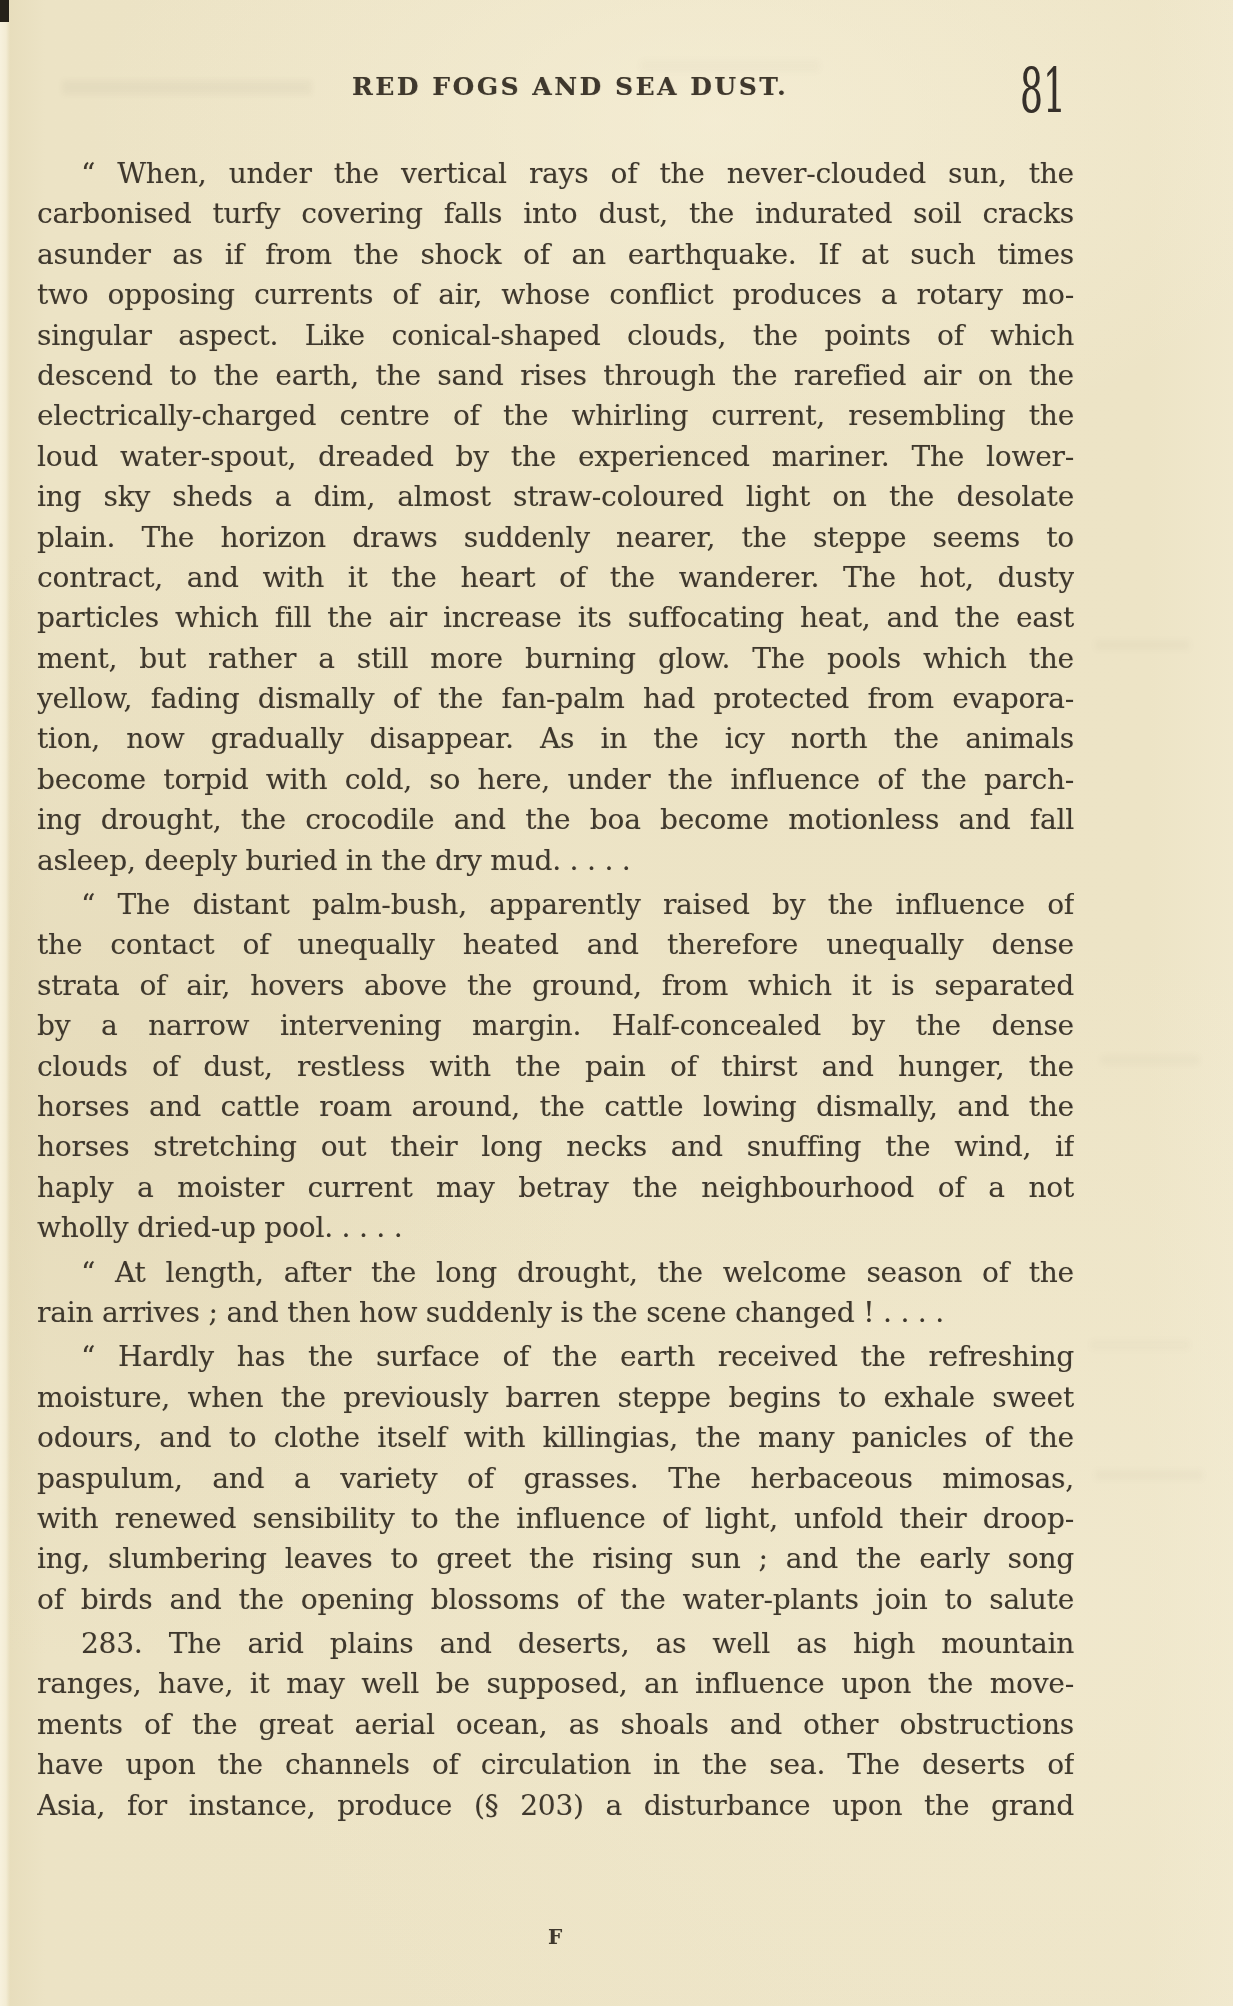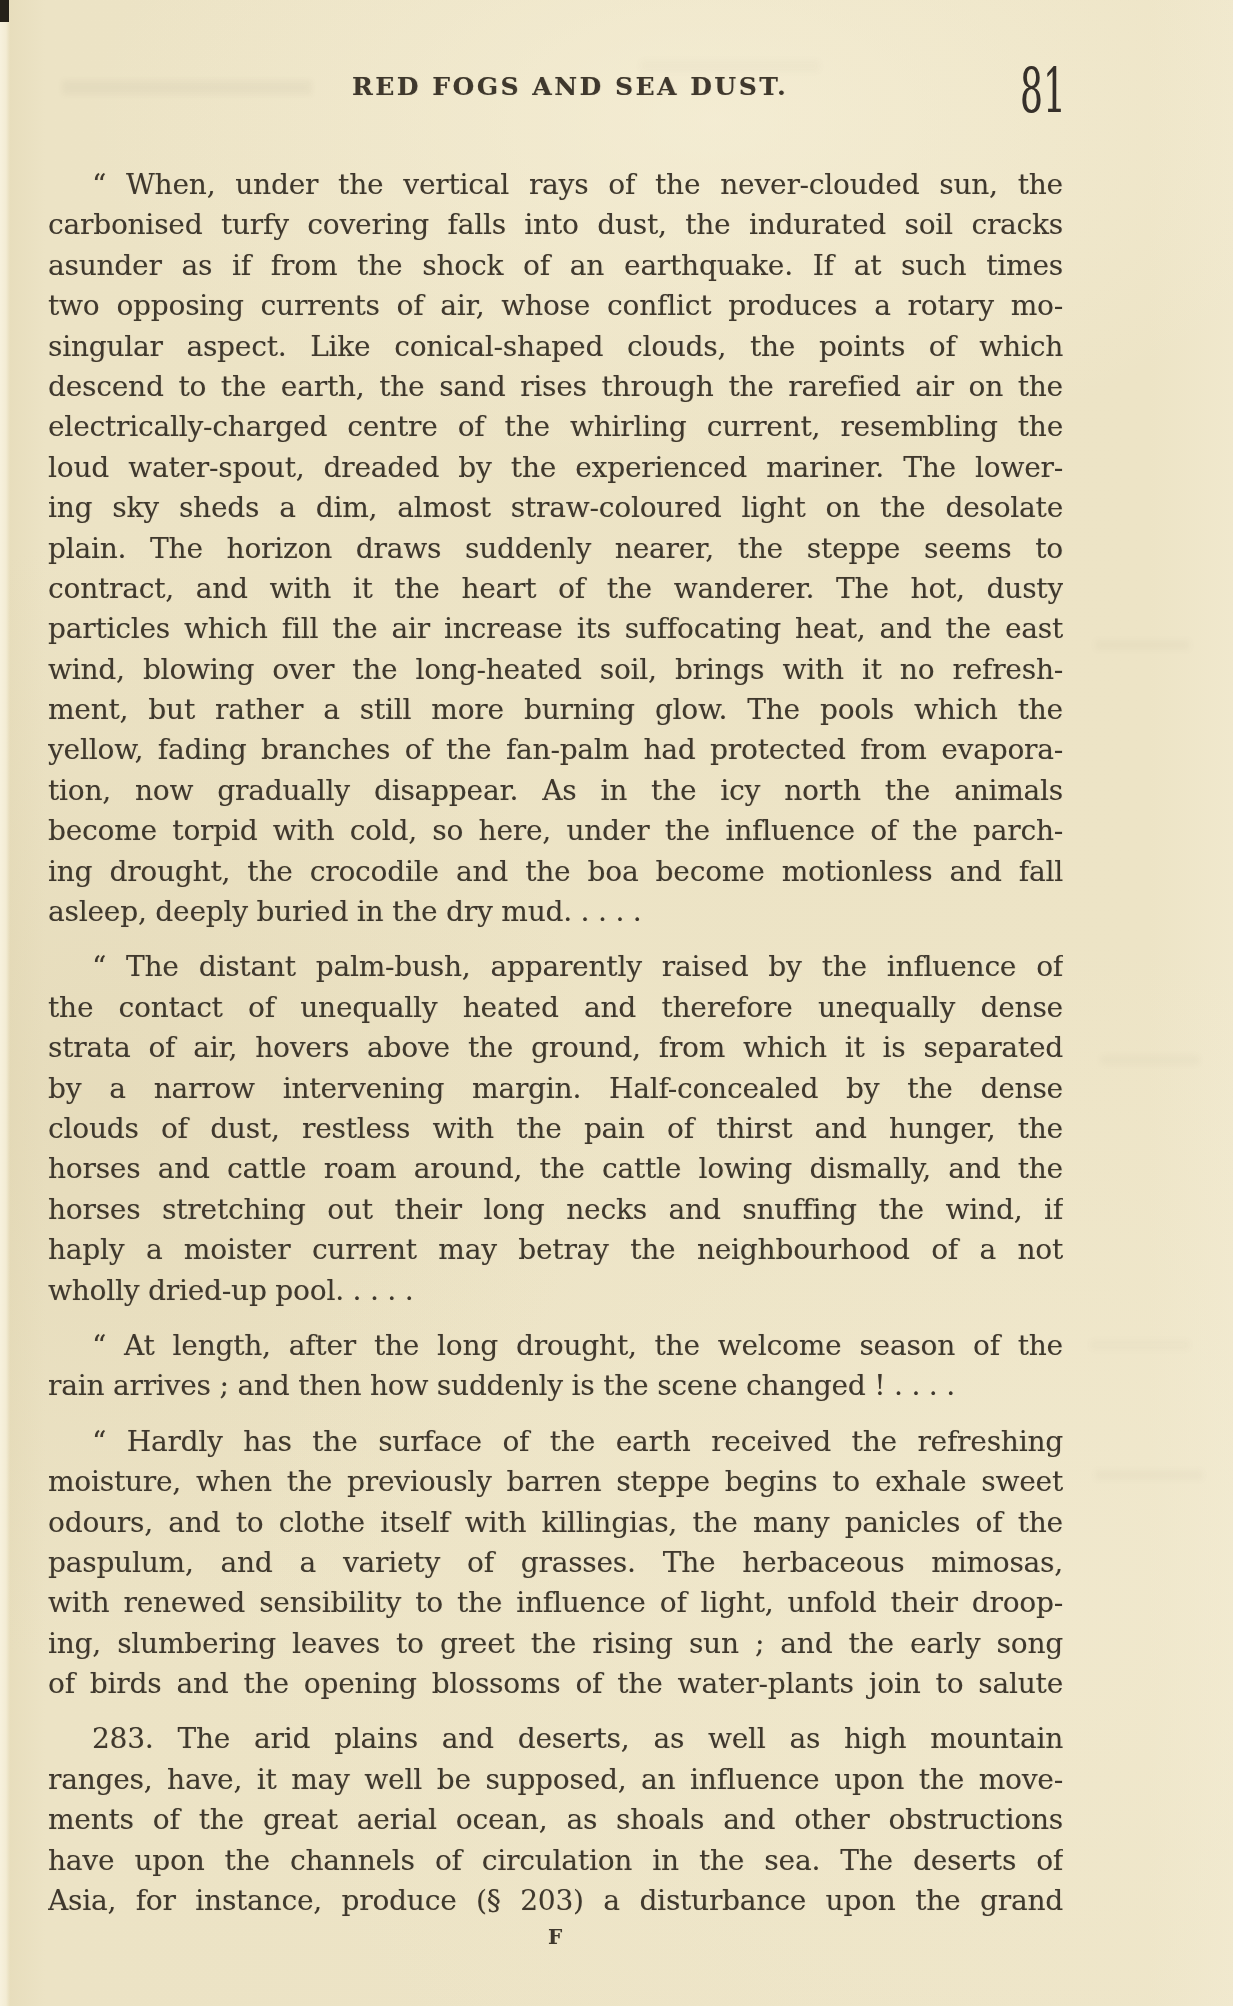--- a/index.html
+++ b/index.html
@@ -59,21 +59,21 @@
     color: #36302a;
     text-shadow: 0.4px 0.4px 0.8px rgba(54,48,42,0.3);
   }
 
   .body-text {
     position: absolute; left: 33px; top: 150px; width: 1045px;
     font-size: 28px; line-height: 40.4px;
     letter-spacing: -0.2px;
     text-shadow: 0.3px 0.3px 0.7px rgba(63,56,45,0.30);
   }
-  .paragraph { margin: 15px; }
+  .paragraph { margin: 4px; }
   .line {
     height: 40.4px; overflow: hidden;
     text-align: justify;
     text-align-last: justify;
     text-justify: inter-word;
     white-space: normal;
   }
   .line.indent { text-indent: 44px; }
   .line.last { text-align-last: left; }
 
@@ -111,23 +111,22 @@
         <div class="line">asunder as if from the shock of an earthquake.  If at such times</div>
         <div class="line">two opposing currents of air, whose conflict produces a rotary mo-</div>
         <div class="line">singular aspect.  Like conical-shaped clouds, the points of which</div>
         <div class="line">descend to the earth, the sand rises through the rarefied air on the</div>
         <div class="line">electrically-charged centre of the whirling current, resembling the</div>
         <div class="line">loud water-spout, dreaded by the experienced mariner.  The lower-</div>
         <div class="line">ing sky sheds a dim, almost straw-coloured light on the desolate</div>
         <div class="line">plain.  The horizon draws suddenly nearer, the steppe seems to</div>
         <div class="line">contract, and with it the heart of the wanderer.  The hot, dusty</div>
         <div class="line">particles which fill the air increase its suffocating heat, and the east</div>
-        <div class="line">wind, blowing over the long-heated soil, brings with it no refresh-</div>
         <div class="line">ment, but rather a still more burning glow.  The pools which the</div>
-        <div class="line">yellow, fading branches of the fan-palm had protected from evapora-</div>
+        <div class="line">yellow, fading dismally of the fan-palm had protected from evapora-</div>
         <div class="line">tion, now gradually disappear.  As in the icy north the animals</div>
         <div class="line">become torpid with cold, so here, under the influence of the parch-</div>
         <div class="line">ing drought, the crocodile and the boa become motionless and fall</div>
         <div class="line last">asleep, deeply buried in the dry mud. . . . .</div>
       </div>
       <div class="paragraph">
         <div class="line indent">“ The distant palm-bush, apparently raised by the influence of</div>
         <div class="line">the contact of unequally heated and therefore unequally dense</div>
         <div class="line">strata of air, hovers above the ground, from which it is separated</div>
         <div class="line">by a narrow intervening margin.  Half-concealed by the dense</div>

